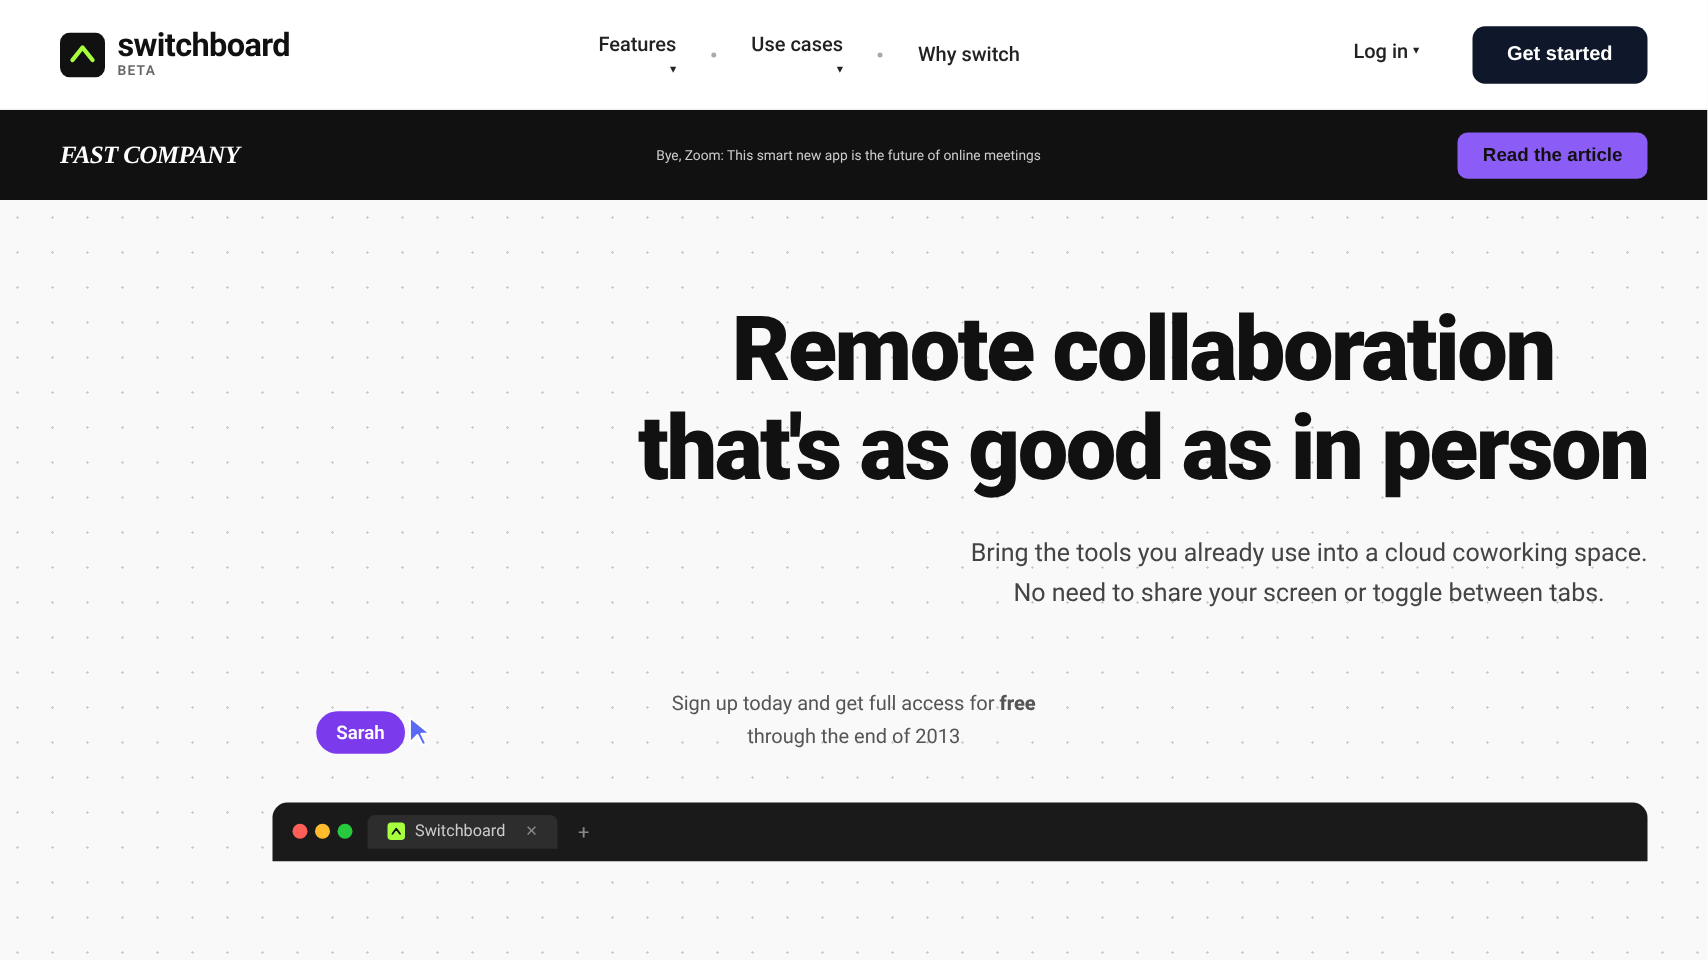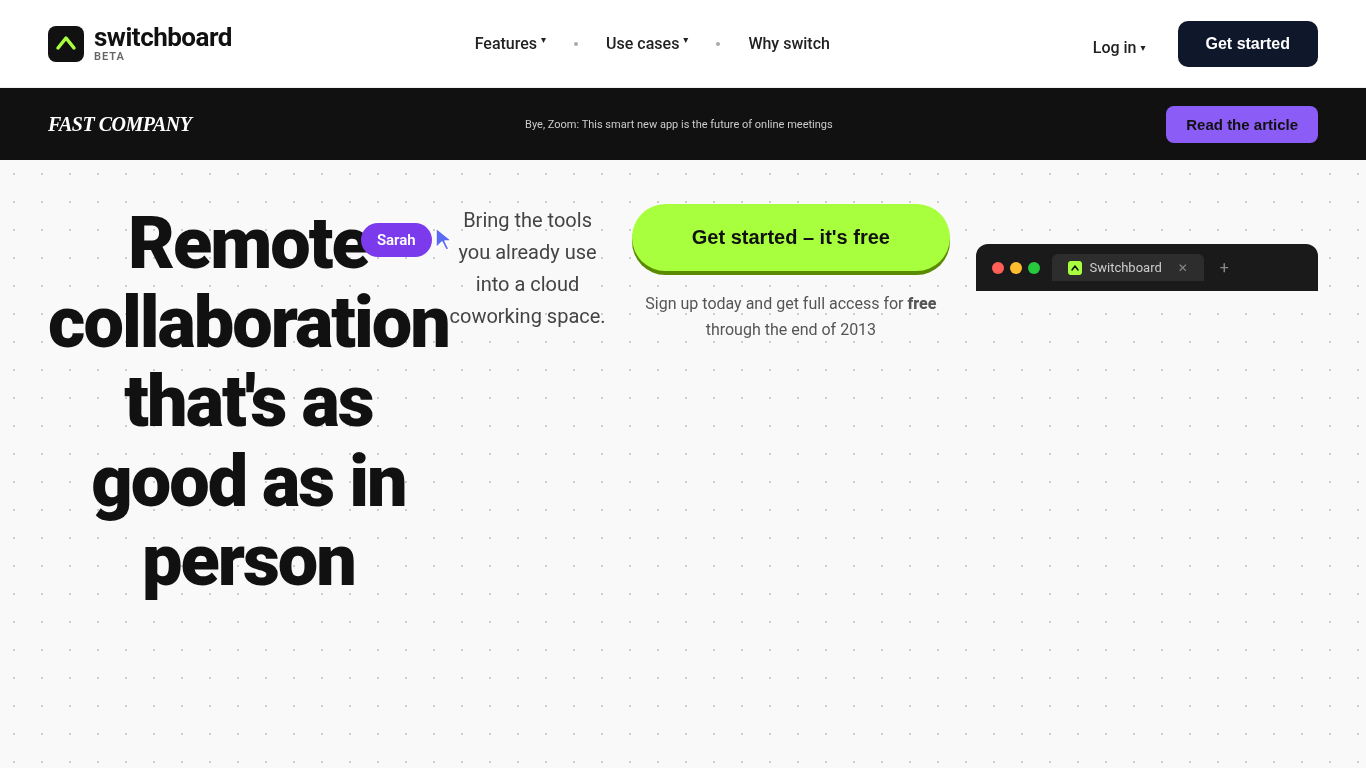--- a/index.html
+++ b/index.html
@@ -66,37 +66,38 @@
     }
 
     .nav-link {
       padding: 8px 16px;
       font-size: 16px;
       font-weight: 500;
       color: #222222;
       cursor: pointer;
       border-radius: 6px;
       display: flex;
-      align-items: flex-start;
+      align-items: flex-end;
       gap: 4px;
+      flex-direction: column;
     }
 
     .nav-dot {
       width: 4px;
       height: 4px;
       background: #aaaaaa;
       border-radius: 50%;
       display: inline-block;
       margin: 0 4px;
     }
 
     .nav-right {
       display: flex;
-      align-items: flex-end;
-      gap: 12px;
+      align-items: flex-start;
+      gap: 22px;
     }
 
     .login-btn {
       padding: 10px 20px;
       font-size: 16px;
       font-weight: 500;
       color: #222222;
       cursor: pointer;
       border-radius: 8px;
       display: flex;
@@ -154,44 +155,44 @@
       cursor: pointer;
       white-space: nowrap;
     }
 
     
     .hero {
       background-color: #f9f9f9;
       background-image: radial-gradient(circle, #cccccc 1px, transparent 1px);
       background-size: 28px 28px;
       display: flex;
-      flex-direction: row;
-      align-items: flex-start;
-      padding: 44px 48px 0 48px;
+      flex-direction: column;
+      align-items: flex-end;
+      padding: 80px 48px 0 48px;
       text-align: center;
       position: relative;
       min-height: 608px;
     }
 
     .hero-title {
       font-size: 72px;
       font-weight: 900;
       color: #111111;
       line-height: 1.1;
       max-width: 820px;
       margin-bottom: 28px;
       letter-spacing: -2px;
     }
 
     .hero-subtitle {
       font-size: 20px;
       color: #444444;
       line-height: 1.6;
       max-width: 600px;
-      margin-bottom: 39px;
+      margin-bottom: 60px;
     }
 
     .cta-area {
       position: relative;
       display: flex;
       flex-direction: column;
       align-items: center;
       gap: 20px;
       width: 100%;
     }
@@ -351,32 +352,32 @@
 </div>
 
 <section class="hero">
   <h1 class="hero-title">
     <span>Remote collaboration</span><br>
     <span>that's as good as in person</span>
   </h1>
 
   <p class="hero-subtitle">
     <span>Bring the tools you already use into a cloud coworking space.</span><br>
+    <span>No need to share your screen or toggle between tabs.</span>
   </p>
 
   <div class="cta-area">
 
     <div class="sarah-avatar">
       <span class="sarah-badge">Sarah</span>
       <svg class="cursor-icon" viewBox="0 0 32 32" fill="none" xmlns="http://www.w3.org/2000/svg">
         <path d="M8 4 L8 24 L14 18 L18 26 L21 25 L17 17 L24 17 Z" fill="#5b6af5" stroke="#ffffff" stroke-width="1.5" stroke-linejoin="round"></path>
       </svg>
     </div>
 
-    <button class="get-started-free-btn">Get started – it's free</button>
 
     <p class="free-access-text">
       <span>Sign up today and get full access for </span><strong>free</strong><br>
       <span>through the end of 2013</span>
     </p>
   </div>
 
   <div class="browser-preview">
     <div class="browser-dots">
       <div class="browser-dot dot-red"></div>

